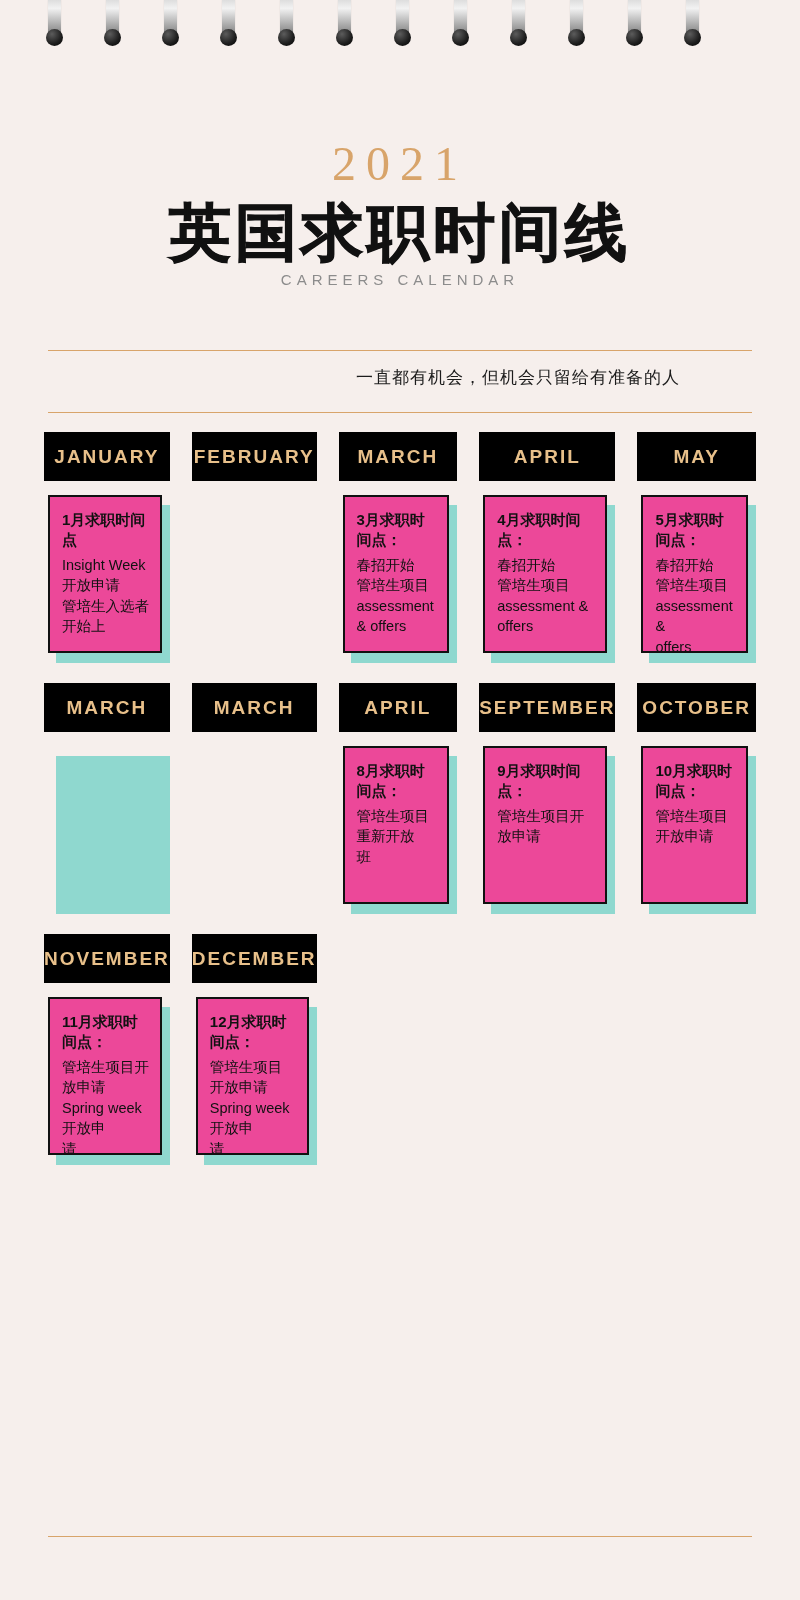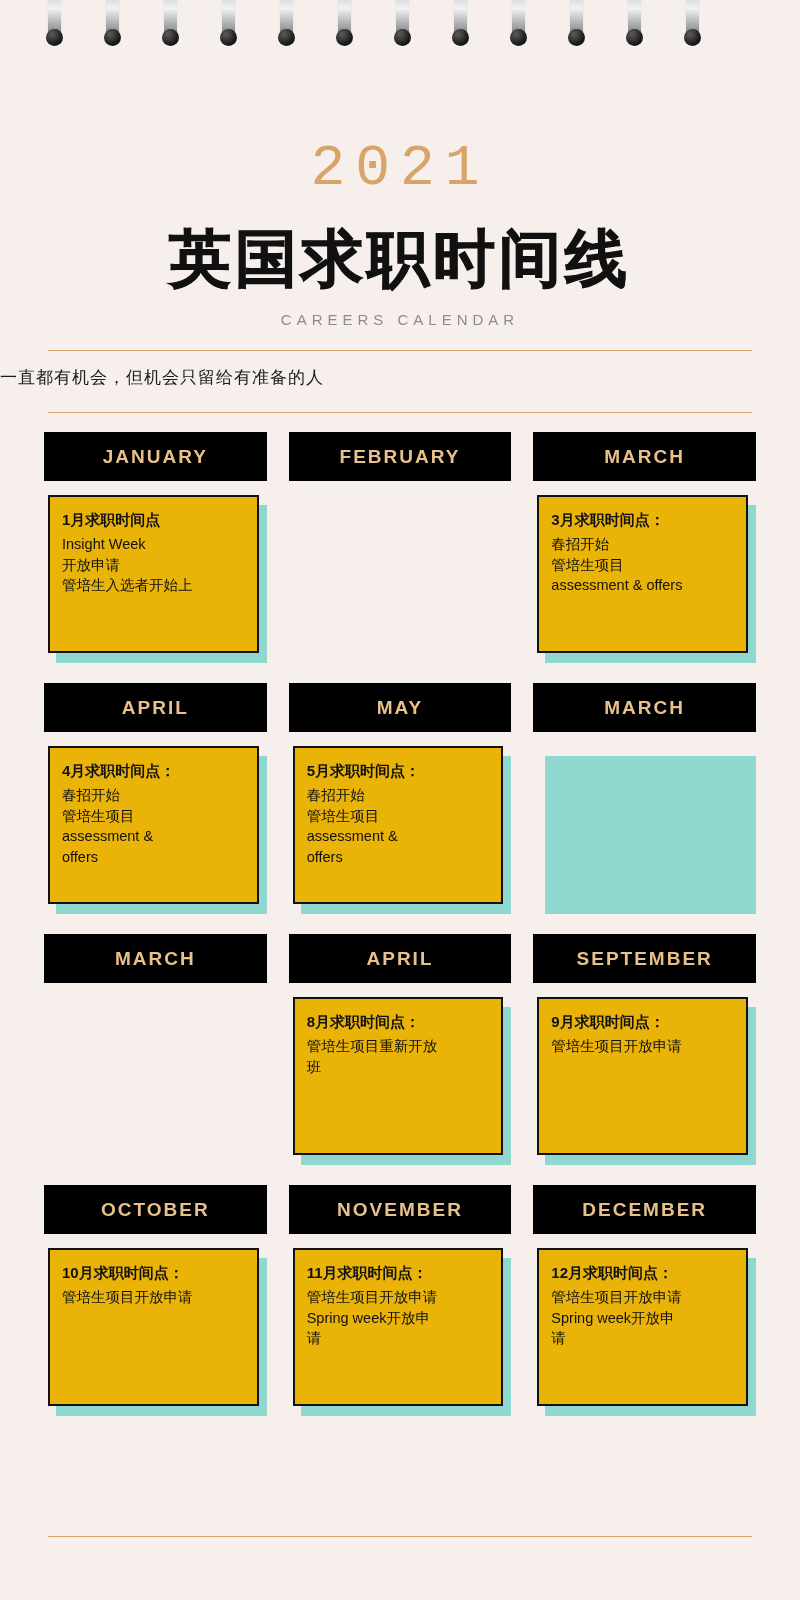--- a/index.html
+++ b/index.html
@@ -45,71 +45,71 @@
 
   
   .header {
     position: absolute;
     top: 140px;
     left: 0;
     width: 800px;
     text-align: center;
   }
   .year {
-    font-size: 58px;
+    font-size: 48px;
     letter-spacing: 10px;
     color: #d8a46a;
     font-weight: 400;
     line-height: 1;
-    font-family: Liberation Mono, monospace;
+    font-family: Liberation Serif, serif;
   }
   .main-title {
-    margin-top: 28px;
+    margin-top: 12px;
     font-size: 62px;
     font-weight: bold;
     letter-spacing: 4px;
     color: #111;
     line-height: 1.08;
     font-family: Liberation Serif, serif;
     -webkit-text-stroke: 1px #111;
   }
   .sub-title {
-    margin-top: 18px;
+    margin-top: 4px;
     font-size: 15px;
     letter-spacing: 5px;
     color: #8c8c8c;
   }
   .rule {
     position: absolute;
     left: 48px;
     width: 704px;
     height: 1px;
     background: #d8a46a;
   }
   .rule-top { top: 350px; }
   .rule-bottom { top: 412px; }
   .tagline {
     position: absolute;
     top: 366px;
     left: 0;
     width: 680px;
-    text-align: left;
+    text-align: right;
     font-size: 17px;
     color: #1c1c1c;
     letter-spacing: 1px;
   }
 
   
   .grid {
     position: absolute;
     top: 432px;
     left: 44px;
     width: 712px;
     display: grid;
-    grid-template-columns: repeat(3, 1fr);
+    grid-template-columns: repeat(5, 1fr);
     column-gap: 22px;
     row-gap: 20px;
   }
   .cell {
     position: relative;
   }
   .month-label {
     background: #000;
     color: #e8c08a;
     font-weight: bold;
@@ -130,21 +130,21 @@
     right: 0;
     bottom: 0;
     background: #8fd8cf;
   }
   .card {
     position: absolute;
     left: 4px;
     top: 0;
     right: 8px;
     bottom: 10px;
-    background: #eab308;
+    background: #ec4899;
     border: 2.5px solid #111;
     box-sizing: border-box;
     padding: 13px 10px 8px 12px;
     overflow: hidden;
   }
   .card-title {
     font-size: 15px;
     font-weight: bold;
     color: #111;
     line-height: 1.35;

